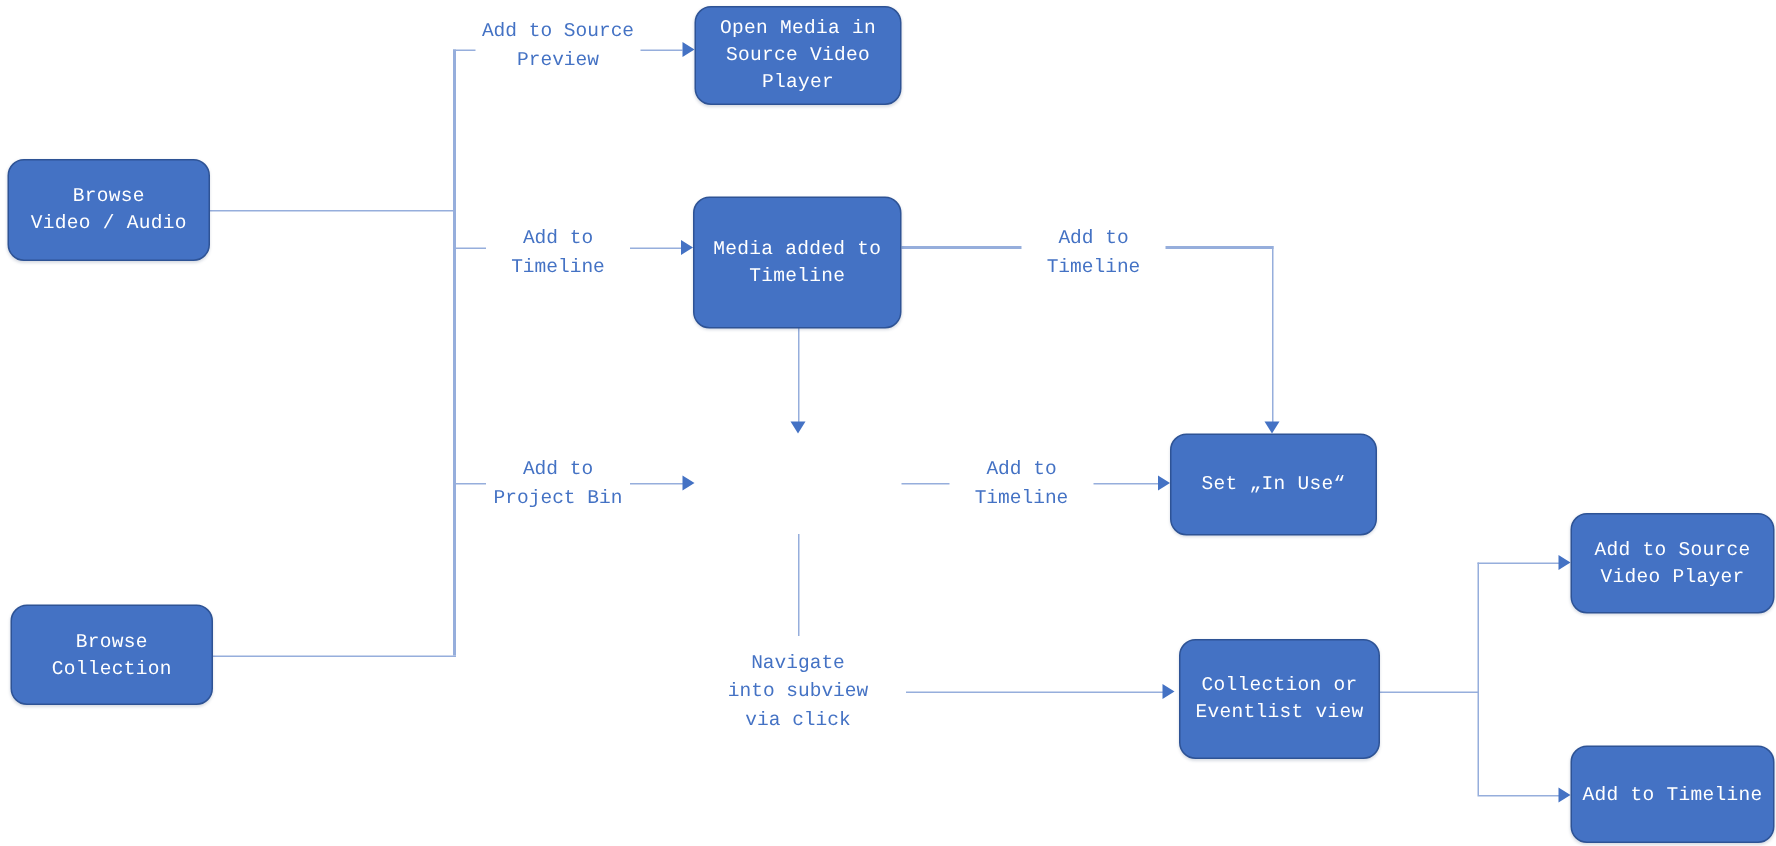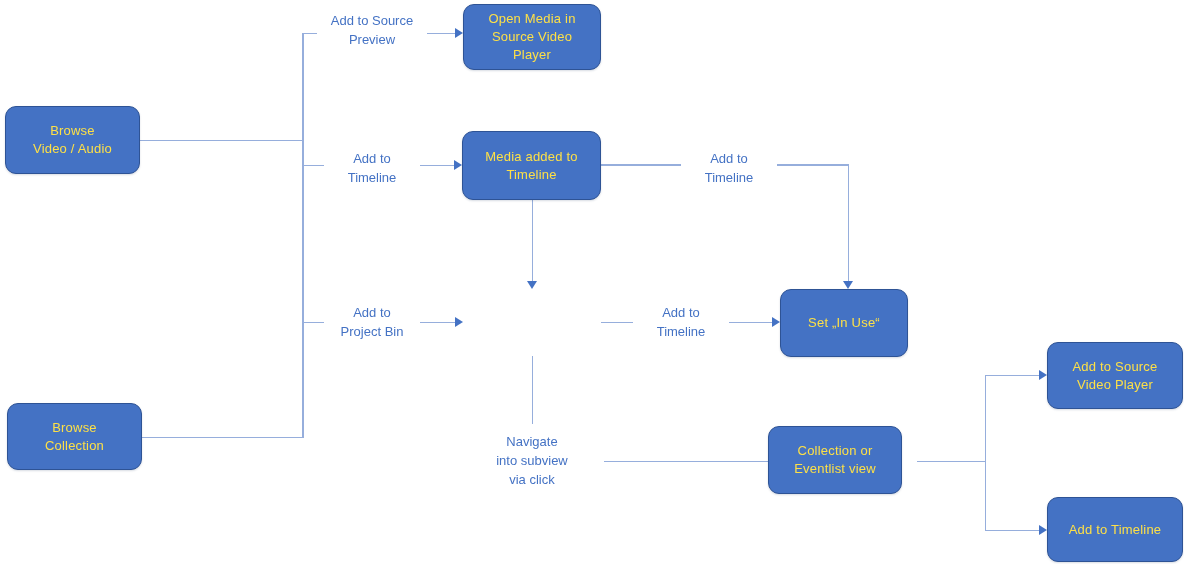--- a/index.html
+++ b/index.html
@@ -1,45 +1,45 @@
 <!DOCTYPE html>
 <html><head>
 <meta charset="utf-8">
 <style>
   html,body{margin:0;padding:0;background:#ffffff;}
   .canvas{
     position:relative;
     width:1184px;height:564px;
     background:#ffffff;
-    font-family:Liberation Sans, sans-serif;
+    font-family:Liberation Mono, monospace;
     overflow:hidden;
   }
   
   .node{
     position:absolute;
     background:#4472C4;
     border:1.5px solid #2E5395;
     border-radius:11px;
-    color:#fde047;
+    color:#ffffff;
     font-size:13px;
     line-height:18px;
     letter-spacing:.2px;
     display:flex;align-items:center;justify-content:center;
     text-align:center;
     white-space:pre-line;
     box-sizing:border-box;
     box-shadow:0 1px 2px rgba(40,60,100,.18);
   }
   #n-browse-video-audio{left:5px;top:106px;width:135px;height:68px;}
   #n-browse-collection{left:7px;top:403px;width:135px;height:67px;}
   #n-open-media{left:463px;top:4px;width:138px;height:66px;}
-  #n-media-added{left:462px;top:131px;width:139px;height:69px;}
+  #n-media-added{left:462px;top:131px;width:139px;height:88px;}
   #n-element-added{left:463px;top:289px;width:138px;height:67px;}
-  #n-set-in-use{left:780px;top:289px;width:128px;height:68px;}
-  #n-collection-eventlist{left:768px;top:426px;width:134px;height:68px;}
+  #n-set-in-use{left:780px;top:289px;width:138px;height:68px;}
+  #n-collection-eventlist{left:786px;top:426px;width:134px;height:80px;}
   #n-add-source-vp{left:1047px;top:342px;width:136px;height:67px;}
   #n-add-timeline-right{left:1047px;top:497px;width:136px;height:65px;}
 
   
   .h{position:absolute;height:1.5px;background:#96AEDC;}
   .v{position:absolute;width:1.5px;background:#96AEDC;}
   .arrow-right{
     position:absolute;width:0;height:0;
     border-top:5px solid transparent;border-bottom:5px solid transparent;
     border-left:8px solid #4472C4;

